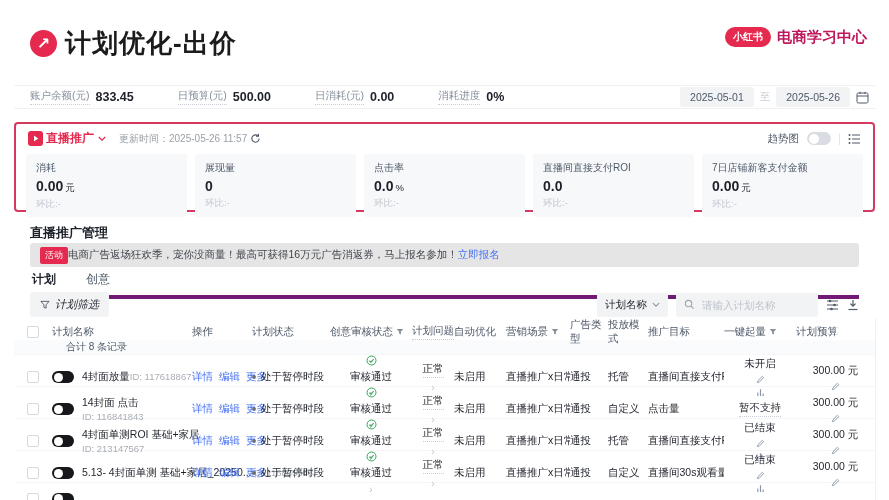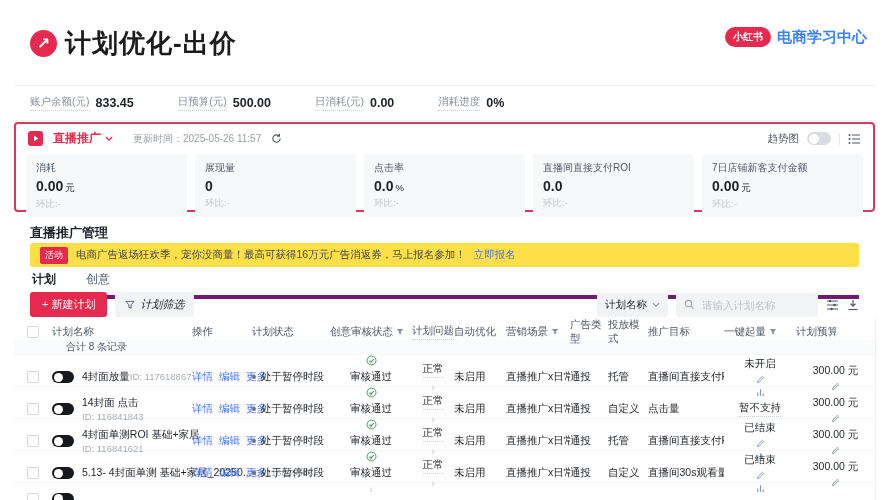--- a/index.html
+++ b/index.html
@@ -7,56 +7,56 @@
   .screen{ position:relative; width:889px; height:500px; background:#fff; overflow:hidden;
            font-family:"Liberation Sans","DejaVu Sans",sans-serif; color:#333; }
 
   
   .hdr{ position:absolute; top:26px; left:30px; display:flex; align-items:center; gap:8px; }
   .title-icon{ width:27px; height:27px; border-radius:50%; background:#e6294e; color:#fff;
                display:flex; align-items:center; justify-content:center; font-size:16px; font-weight:bold; }
   .page-title{ font-size:26px; font-weight:900; color:#1c1c1e; margin:0; letter-spacing:1px; }
   .brand{ position:absolute; top:27px; right:22px; display:flex; align-items:center; gap:6px; }
   .brand-badge{ background:#e6294e; color:#fff; font-size:10px; font-weight:bold; padding:3px 8px; border-radius:10px;margin-left:47px; }
-  .brand-name{ font-size:15px; font-weight:800; color:#3b82f6; }
+  .brand-name{ font-size:15px; font-weight:800; color:#be185d; }
 
   
-  .account-bar{ position:absolute; top:85px; left:14px; right:14px; height:36px;
+  .account-bar{ position:absolute; top:85px; left:14px; right:14px; height:24px;
                 border-top:1px solid #f0f1f2; border-bottom:1px solid #f0f1f2;
                 display:flex; align-items:center; padding-left:16px; background:#fff; }
   .acct-item{ display:flex; align-items:center; gap:6px; margin-right:44px; }
   .acct-label{ font-size:10.5px; color:#86909c; border-bottom:1px dotted #c9cdd4; padding-bottom:1px; }
   .acct-value{ font-size:12.5px; font-weight:bold; color:#1d2129; }
   .date-wrap{ margin-left:auto; display:flex; align-items:center; gap:6px; padding-right:6px; }
   .date-box{ background:#f2f3f5; border-radius:3px; padding:4px 10px; font-size:10.5px; color:#4e5969; }
   .date-sep{ font-size:10.5px; color:#c9cdd4; }
   .icon-btn{ display:flex; align-items:center; color:#4e5969; cursor:pointer; }
 
   
   .overview{ position:absolute; top:122px; left:14px; right:14px; height:90px;
              border:2px solid #d5395f; border-radius:4px; background:#fff; }
-  .ov-head{ display:flex; align-items:center; padding:6px 12px 5px; gap:10px; }
+  .ov-head{ display:flex; align-items:center; padding:6px 12px 5px; gap:3px; }
   .ov-selector{ color:#e6294e; font-weight:bold; font-size:12px; display:flex; gap:4px; align-items:center; cursor:pointer; }
   .ov-updated{ font-size:10px; color:#9aa0a6; margin-left:10px; }
   .ov-right{ margin-left:auto; display:flex; align-items:center; gap:8px; }
   .trend-label{ font-size:10.5px; color:#4e5969; }
   .switch{ width:24px; height:13px; border-radius:7px; background:#d9dde3; position:relative; cursor:pointer; }
   .switch .knob{ position:absolute; left:1.5px; top:1.5px; width:10px; height:10px; border-radius:50%; background:#fff; }
   .vdiv{ width:1px; height:12px; background:#e5e6eb; }
   .metrics{ display:flex; gap:8px; padding:2px 10px 0; }
   .metric{ flex:1; background:#f7f8fa; border-radius:3px; padding:7px 10px 6px; }
   .m-label{ font-size:10px; color:#4e5969; white-space:nowrap; overflow:hidden; }
   .m-value{ font-size:14px; font-weight:bold; color:#1d2129; margin-top:3px; }
   .m-unit{ font-size:9.5px; font-weight:normal; margin-left:2px; }
   .m-compare{ font-size:9.5px; color:#c2c7cf; margin-top:3px; }
 
   
   .mgmt-title{ position:absolute; top:224px; left:30px; font-size:13px; font-weight:bold; color:#1d2129; }
-  .banner{ position:absolute; top:243px; left:30px; right:30px; height:24px; background:#fde047;
-           border-radius:3px; display:flex; align-items:center; gap:8px; padding:0 10px; }
+  .banner{ position:absolute; top:243px; left:30px; right:30px; height:24px; background:#e5e5e5;
+           border-radius:3px; display:flex; align-items:center; padding:0 10px; }
   .banner-badge{ background:#e6294e; color:#fff; font-size:9px; padding:2px 5px; border-radius:2px; flex:none; }
   .banner-text{ font-size:10.5px; color:#42464e; white-space:nowrap; }
   .banner-link{ font-size:10.5px; color:#4672f5; cursor:pointer; }
   .tabs{ position:absolute; top:271px; left:30px; right:30px; display:flex; gap:26px;
          border-bottom:4px solid #701a75; }
   .tab{ font-size:12px; color:#4e5969; padding:0 2px 6px; cursor:pointer; }
   .tab.active{ color:#1d2129; font-weight:bold; border-bottom:2px solid #e6294e; margin-bottom:-1px; }
   .toolbar{ position:absolute; top:292px; left:30px; right:30px; display:flex; align-items:center; gap:8px; }
   .btn-primary{ background:#e6294e; color:#fff; font-size:11px; padding:5px 12px; border-radius:3px; border:none; cursor:pointer; }
   .btn-gray{ background:#f2f3f5; color:#1d2129; font-size:11px; padding:5px 10px; border-radius:3px; border:none;
@@ -122,20 +122,33 @@
       <span class="acct-value">500.00</span>
     </div>
     <div class="acct-item">
       <span class="acct-label">日消耗(元)</span>
       <span class="acct-value">0.00</span>
     </div>
     <div class="acct-item">
       <span class="acct-label">消耗进度</span>
       <span class="acct-value">0%</span>
     </div>
+    <div class="date-wrap">
+      <span class="date-box">2025-05-01</span>
+      <span class="date-sep">至</span>
+      <span class="date-box">2025-05-26</span>
+      <span class="icon-btn">
+        <svg width="13" height="13" viewBox="0 0 13 13">
+            <rect x="1" y="2" width="11" height="10" rx="1.5" fill="none" stroke="currentColor"></rect>
+            <line x1="1" y1="5" x2="12" y2="5" stroke="currentColor"></line>
+            <line x1="4" y1="0.8" x2="4" y2="3" stroke="currentColor"></line>
+            <line x1="9" y1="0.8" x2="9" y2="3" stroke="currentColor"></line>
+          </svg>
+      </span>
+    </div>
   </div>
 
   <div class="overview">
     <div class="ov-head">
       <span style="display:flex;">
         <svg width="15" height="15" viewBox="0 0 15 15">
             <rect width="15" height="15" rx="3" fill="#e6294e"></rect>
             <path d="M6 4.5l4.2 3L6 10.5z" fill="#fff"></path>
           </svg>
       </span>
@@ -206,21 +219,20 @@
     <span class="banner-text">电商广告返场狂欢季，宠你没商量！最高可获得16万元广告消返券，马上报名参加！</span>
     <span class="banner-link">立即报名</span>
   </div>
 
   <div class="tabs">
     <span class="tab active">计划</span>
     <span class="tab">创意</span>
   </div>
 
   <div class="toolbar">
-    <button class="btn-primary">+ 新建计划</button>
     <button class="btn-gray">
       <svg width="10" height="10" viewBox="0 0 11 10">
           <path d="M1 1h9L6.7 4.8v3.7l-2.4-1V4.8z" fill="none" stroke="#4e5969"></path>
         </svg>
       <span>计划筛选</span>
     </button>
     <span class="tb-right">
       <span class="select-box">
         <span>计划名称</span>
         <svg width="8" height="6" viewBox="0 0 10 7">
@@ -416,21 +428,21 @@
     </div>
 
     <div class="trow">
       <div class="c-check">
           <span class="checkbox"></span>
         </div>
       <div class="c-name">
         <span class="pill">
             <span class="knob"></span>
           </span>
-        <span class="nm"><span class="n1">4封面单测ROI 基础+家居</span><span class="n2">ID: 116841621</span></span>
+        <span class="nm"><span class="n1">4封面单测ROI 基础+家居</span><span class="n2">ID: 213147567</span></span>
       </div>
       <div class="ops">
         <span class="lnk">详情</span>
         <span class="lnk">编辑</span>
         <span class="lnk">更多</span>
       </div>
       <div class="status">
           <span class="dot"></span>
           <span>处于暂停时段</span>
         </div>

